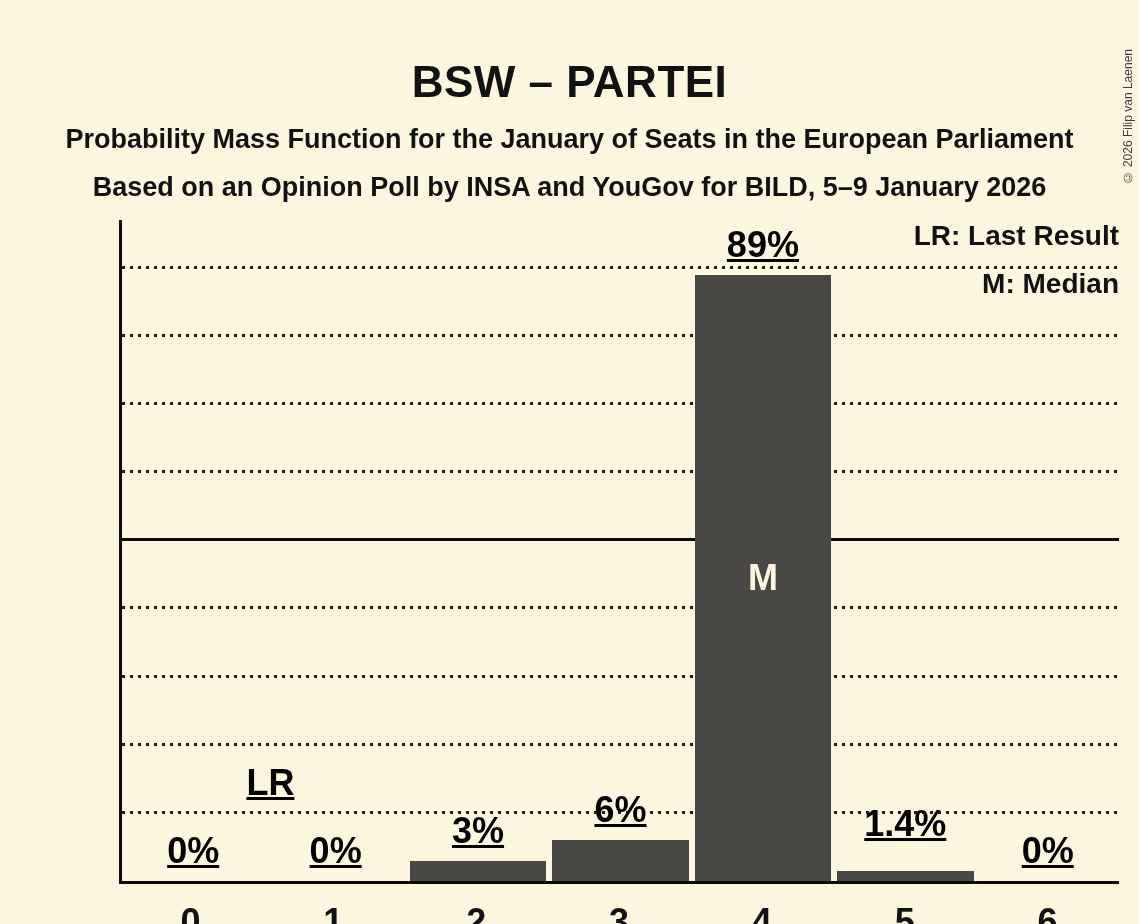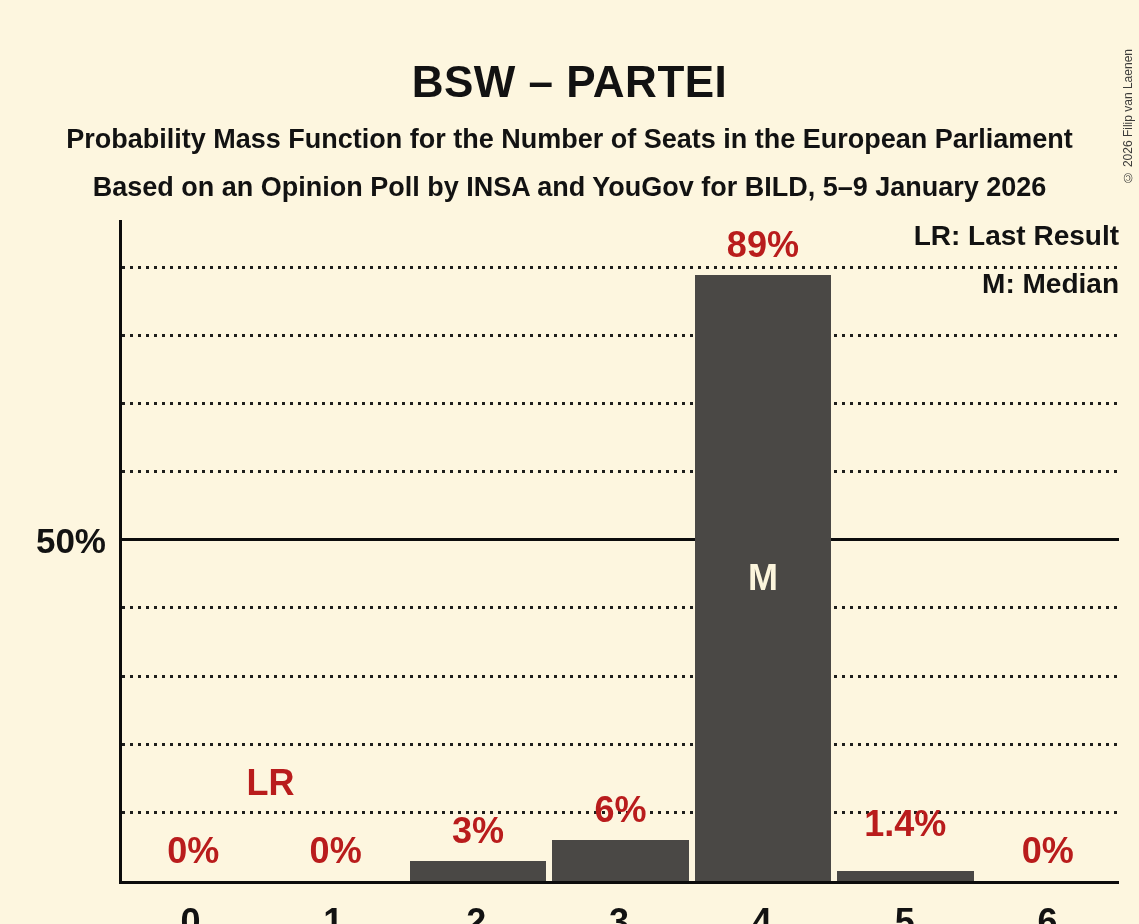--- a/index.html
+++ b/index.html
@@ -67,21 +67,22 @@
     display: flex; align-items: flex-end;
     z-index: 2;
   }
   .slot { position: relative; flex: 1 1 0; height: 100%; }
   .bar { position: absolute; left: 3px; right: 3px; bottom: 0; }
   .val {
     position: absolute; left: -30px; right: -30px;
     text-align: center;
     font-size: 36px; font-weight: 700;
     line-height: 40px;
-    color: #b91c1c;
+    color: #000000;
+    text-decoration: underline;
   }
   .mlab {
     position: absolute; left: 0; right: 0;
     text-align: center;
     font-size: 36px; font-weight: 700;
     line-height: 42px;
   }
 
   .xrow {
     position: absolute; left: 119px; top: 866px; width: 1000px;
@@ -91,29 +92,28 @@
     flex: 1 1 0; text-align: center;
     font-size: 36px; font-weight: 700; line-height: 42px;
   }
 </style>
 </head>
 <body style="background: rgb(253, 246, 223);">
 
 <div class="canvas">
 
   <div class="title">BSW – PARTEI</div>
-  <div class="subtitle line1">Probability Mass Function for the Number of Seats in the European Parliament</div>
+  <div class="subtitle line1">Probability Mass Function for the January of Seats in the European Parliament</div>
   <div class="subtitle line2">Based on an Opinion Poll by INSA and YouGov for BILD, 5–9 January 2026</div>
 
   <div class="copyright">© 2026 Filip van Laenen</div>
 
   <div class="legend-item m">M: Median</div>
   <div class="legend-item lr">LR: Last Result</div>
 
-  <div class="ytick">50%</div>
 
   <div class="plot">
     <div class="bars" id="bars">
         <div class="slot">
           <div class="val" style="bottom: 10px;">0%</div>
           <div class="val" style="bottom: 78px; text-align: right;">LR</div>
         </div>
         <div class="slot">
           <div class="val" style="bottom: 10px;">0%</div>
         </div>

